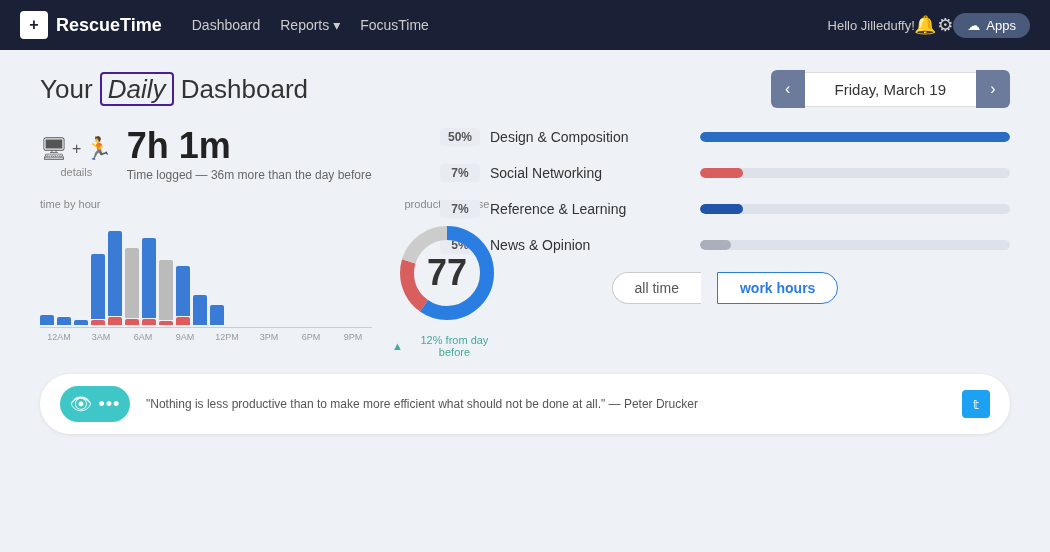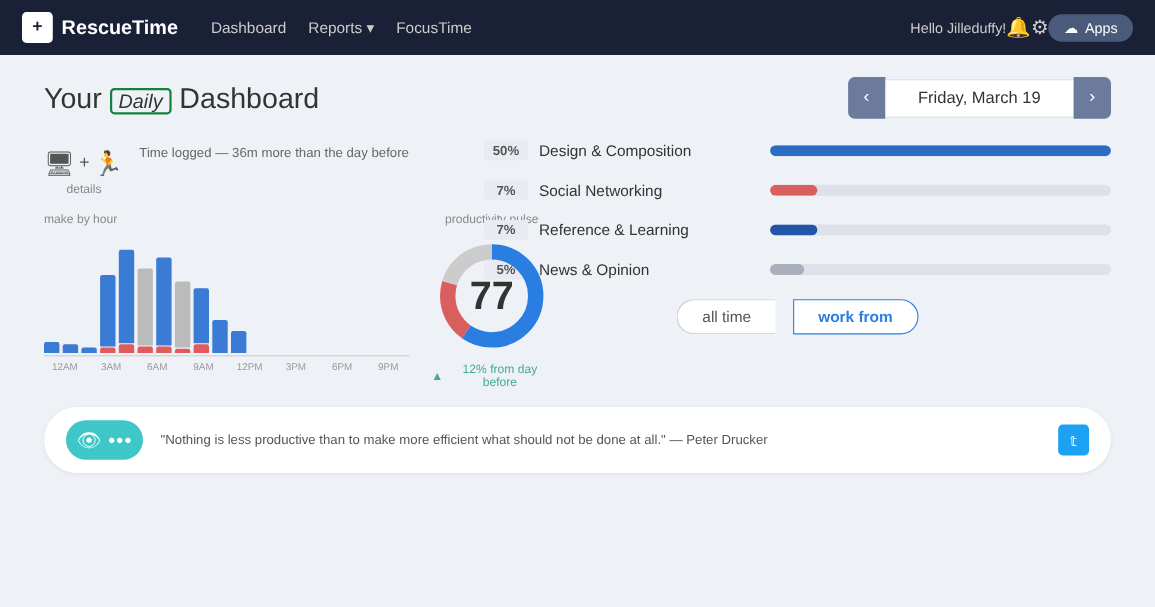--- a/index.html
+++ b/index.html
@@ -77,24 +77,24 @@
       margin-bottom: 20px;
     }
     .page-title {
       font-size: 26px;
       color: #333;
       font-weight: 300;
     }
     .title-daily {
       font-style: italic;
       font-weight: 400;
-      border: 2px solid #15803d;
+      border: 2px solid #4c1d95;
       border-radius: 4px;
       padding: 0 6px;
-      font-size: 18px;
+      font-size: 26px;
     }
     .date-nav {
       display: flex;
       align-items: center;
       gap: 0;
     }
     .date-nav-btn {
       background: #6c7a9c;
       color: white;
       border: none;
@@ -389,28 +389,29 @@
       <div class="time-summary">
         <div>
           <div class="device-icons">
             <span class="monitor-icon">🖥</span>
             <span class="plus-icon">+</span>
             <span class="running-icon">🏃</span>
           </div>
           <a class="details-link">details</a>
         </div>
         <div class="time-logged">
+          <span class="big-time">7h 1m</span>
           <span class="time-sub">Time logged — 36m more than the day before</span>
         </div>
       </div>
 
       <div class="chart-section">
 
         <div class="time-by-hour">
-          <div class="chart-label">make by hour</div>
+          <div class="chart-label">time by hour</div>
           <div class="bar-chart">
 
             <div class="bar-group">
               <div class="bar blue" style="height:10px"></div>
             </div>
             <div class="bar-group">
               <div class="bar blue" style="height:8px"></div>
             </div>
             <div class="bar-group">
               <div class="bar blue" style="height:5px"></div>
@@ -510,21 +511,21 @@
           <span class="cat-pct">5%</span>
           <span class="cat-name">News &amp; Opinion</span>
           <div class="cat-bar-wrap">
             <div class="cat-bar light-gray" style="width:10%"></div>
           </div>
         </div>
       </div>
 
       <div class="filter-row">
         <button class="filter-btn left">all time</button>
-        <button class="filter-btn right active">work from</button>
+        <button class="filter-btn right active">work hours</button>
       </div>
     </div>
   </div>
 
   <div class="quote-bar">
     <div class="eye-btn">
       <span>👁</span>
       <span class="dots">•••</span>
     </div>
     <span class="quote-text">"Nothing is less productive than to make more efficient what should not be done at all." — Peter Drucker</span>

